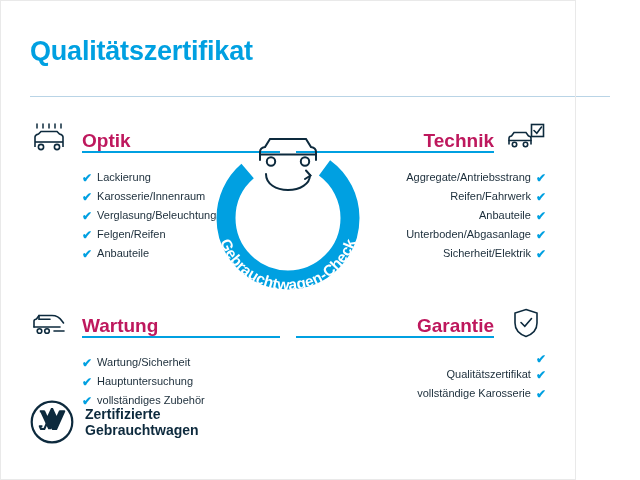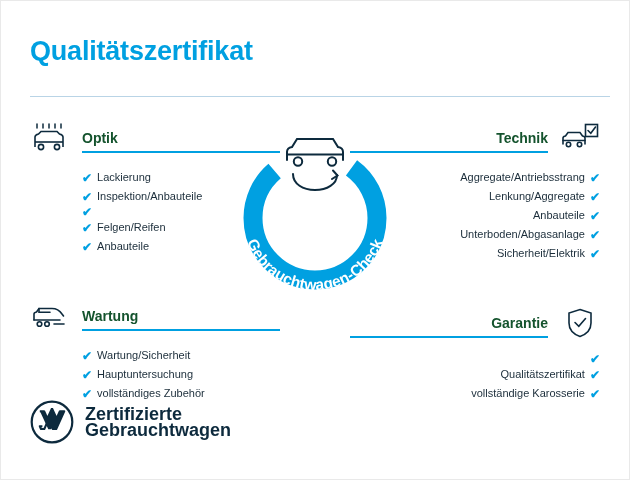--- a/index.html
+++ b/index.html
@@ -4,21 +4,21 @@
 <style>
   * { box-sizing: border-box; margin: 0; padding: 0; }
   html, body {
     width: 640px; height: 480px;
     background: #ffffff;
     font-family: "Liberation Sans", sans-serif;
     overflow: hidden;
   }
   .page {
     position: relative;
-    width: 630px; height: 480px;
+    width: 576px; height: 480px;
     background: #ffffff;
   }
   
   .title {
     position: absolute;
     left: 30px; top: 36px;
     font-size: 27px;
     font-weight: bold;
     color: #00A0E1;
     letter-spacing: -0.2px;
@@ -36,23 +36,23 @@
   .block { position: relative; }
   .block.b2 { margin-top: 52px; }
 
   .block-head {
     position: relative;
     height: 28px;
   }
   .block-title {
     position: absolute;
     top: 0;
-    font-size: 14px;
+    font-size: 19px;
     font-weight: bold;
-    color: #14532d;
+    color: #be185d;
   }
   .left .block-title  { left: 52px; }
   .right .block-title { right: 52px; }
 
   .head-rule {
     position: absolute;
     top: 21px;
     height: 2px;
     background: #00A0E1;
   }
@@ -103,21 +103,21 @@
   .footer {
     position: absolute;
     left: 30px;
     bottom: 36px;
     display: flex;
     align-items: center;
   }
   .vw-logo { width: 44px; height: 44px; }
   .footer-text {
     margin-left: 11px;
-    font-size: 18px;
+    font-size: 14px;
     font-weight: bold;
     color: #0d2a3d;
     line-height: 16px;
     white-space: pre-line;
   }
   .frame-border {
     position: absolute;
     inset: 0;
     border: 1px solid #e9e9e9;
     pointer-events: none;
@@ -155,24 +155,25 @@
         <span class="block-title">Optik</span>
         <span class="head-rule"></span>
       </div>
       <div class="items">
         <div class="item">
           <span class="check">✔</span>
           <span>Lackierung</span>
         </div>
         <div class="item">
           <span class="check">✔</span>
-          <span>Inspektion/Anbauteile</span>
-        </div>
-        <div class="item">
-          <span class="check">✔</span>
+          <span>Karosserie/Innenraum</span>
+        </div>
+        <div class="item">
+          <span class="check">✔</span>
+          <span>Verglasung/Beleuchtung</span>
         </div>
         <div class="item">
           <span class="check">✔</span>
           <span>Felgen/Reifen</span>
         </div>
         <div class="item">
           <span class="check">✔</span>
           <span>Anbauteile</span>
         </div>
       </div>
@@ -230,21 +231,21 @@
         </span>
         <span class="block-title">Technik</span>
         <span class="head-rule"></span>
       </div>
       <div class="items">
         <div class="item">
           <span>Aggregate/Antriebsstrang</span>
           <span class="check">✔</span>
         </div>
         <div class="item">
-          <span>Lenkung/Aggregate</span>
+          <span>Reifen/Fahrwerk</span>
           <span class="check">✔</span>
         </div>
         <div class="item">
           <span>Anbauteile</span>
           <span class="check">✔</span>
         </div>
         <div class="item">
           <span>Unterboden/Abgasanlage</span>
           <span class="check">✔</span>
         </div>

